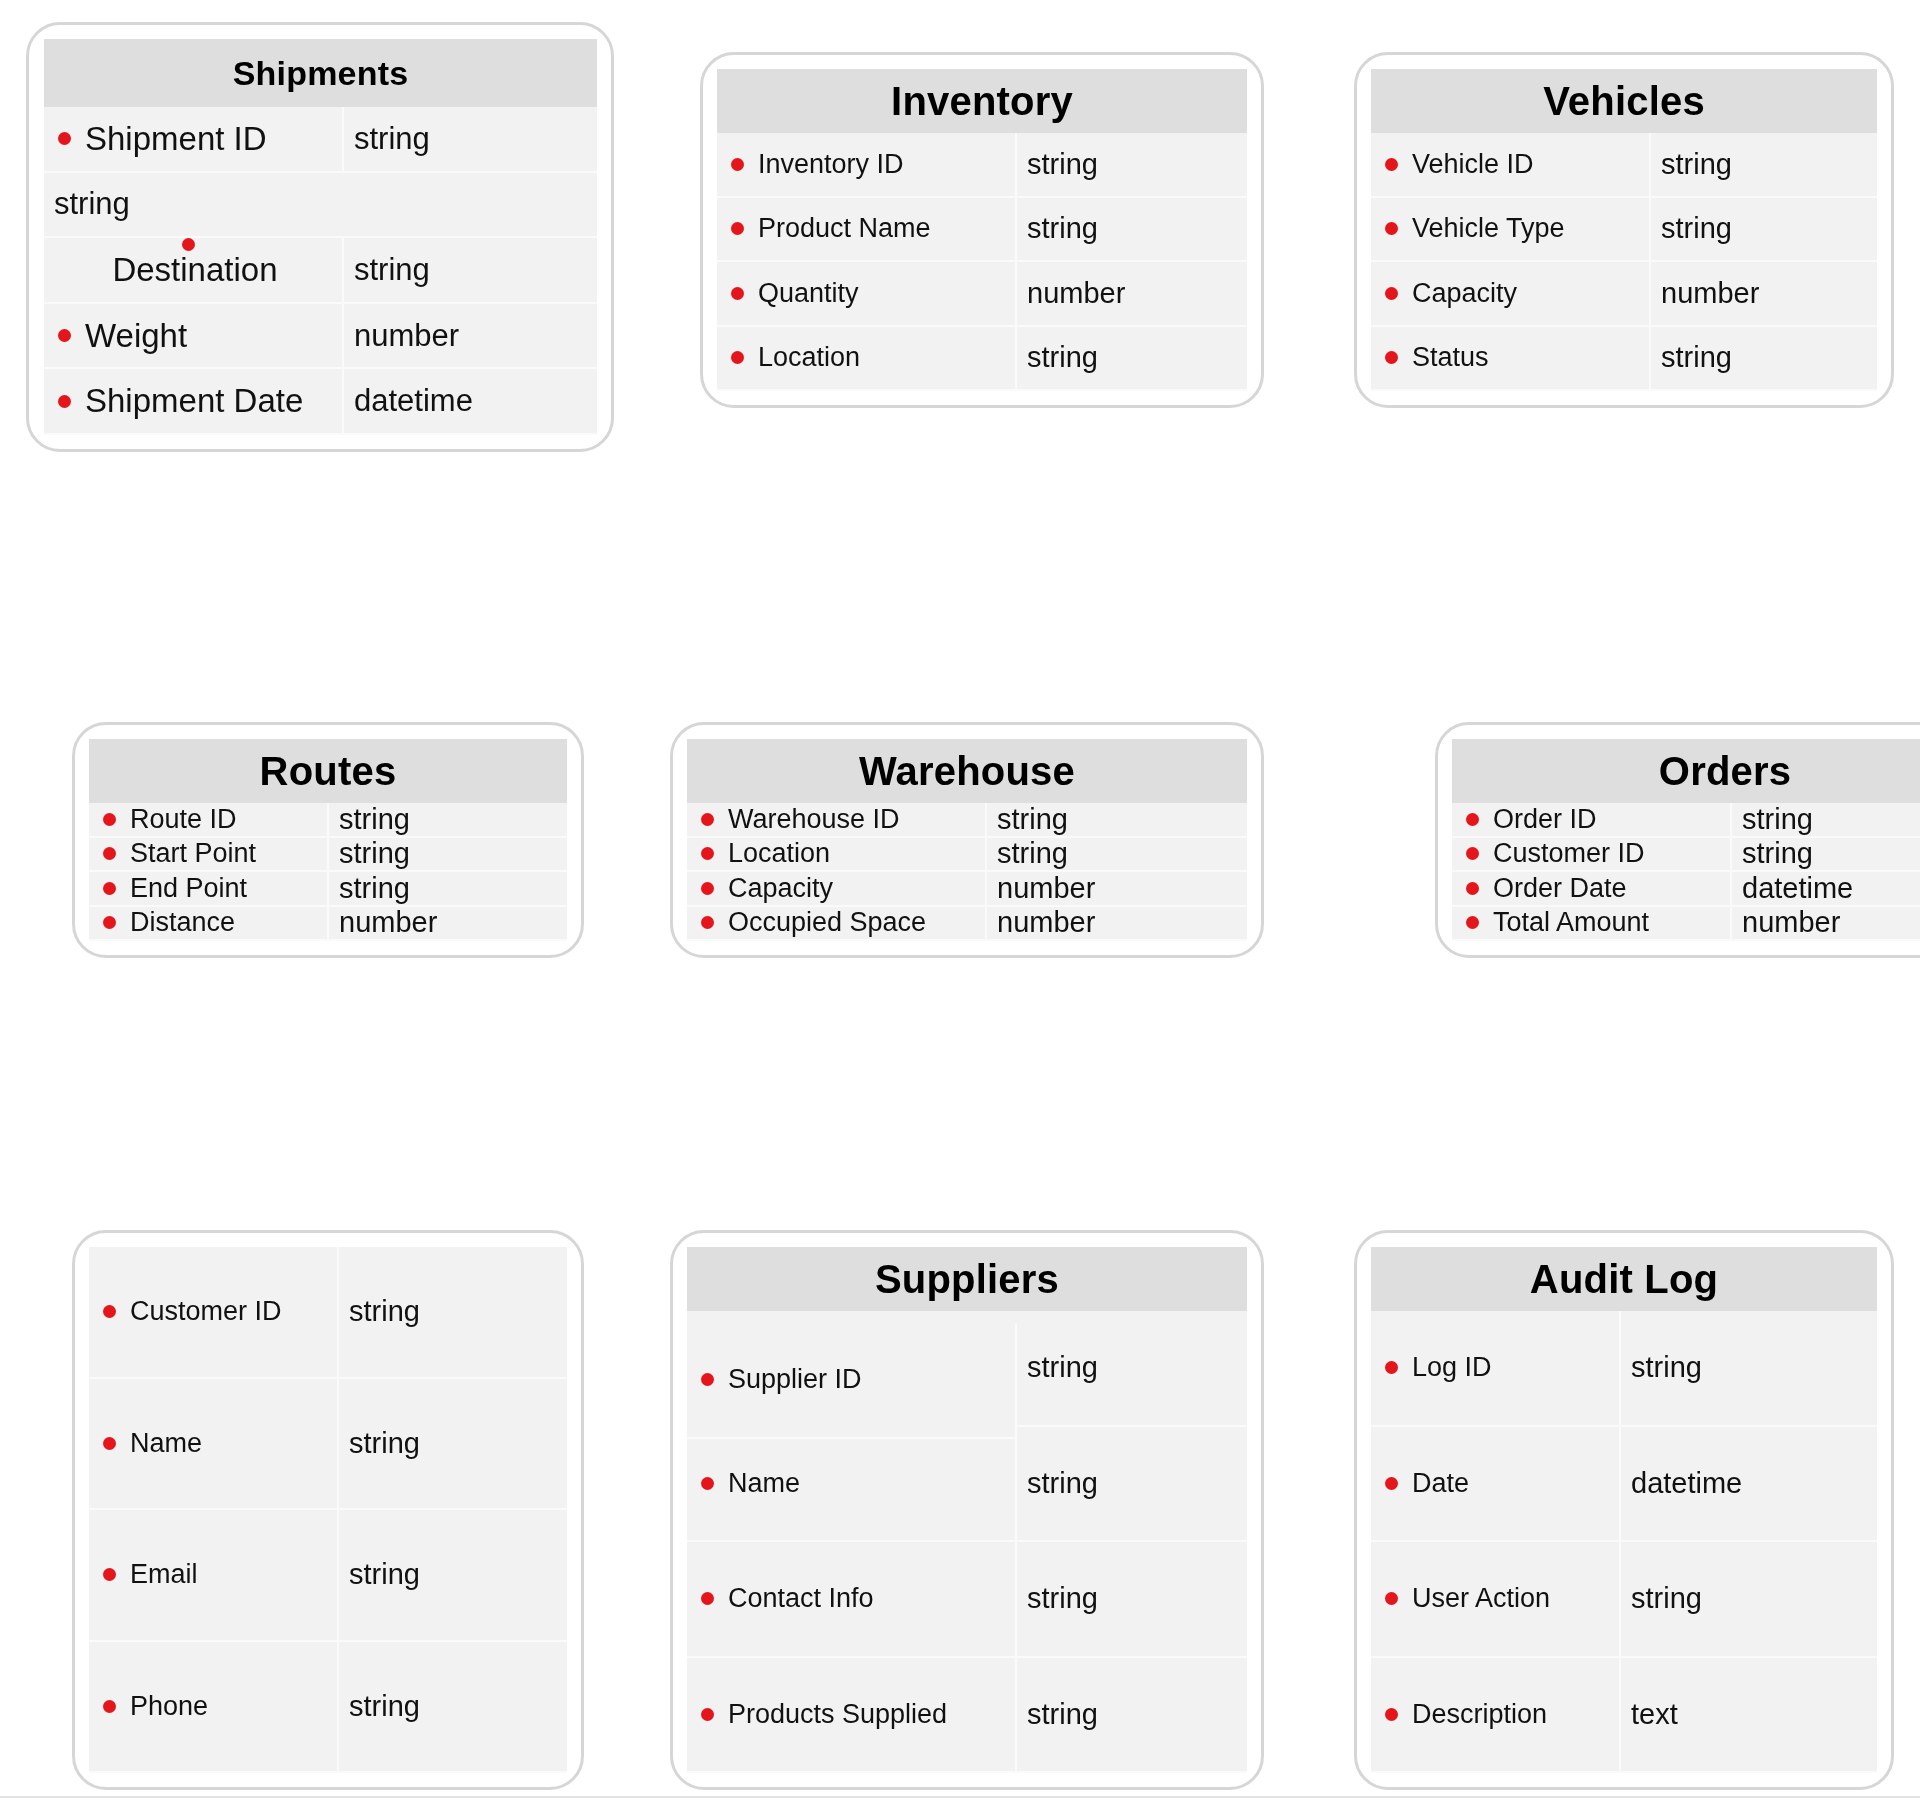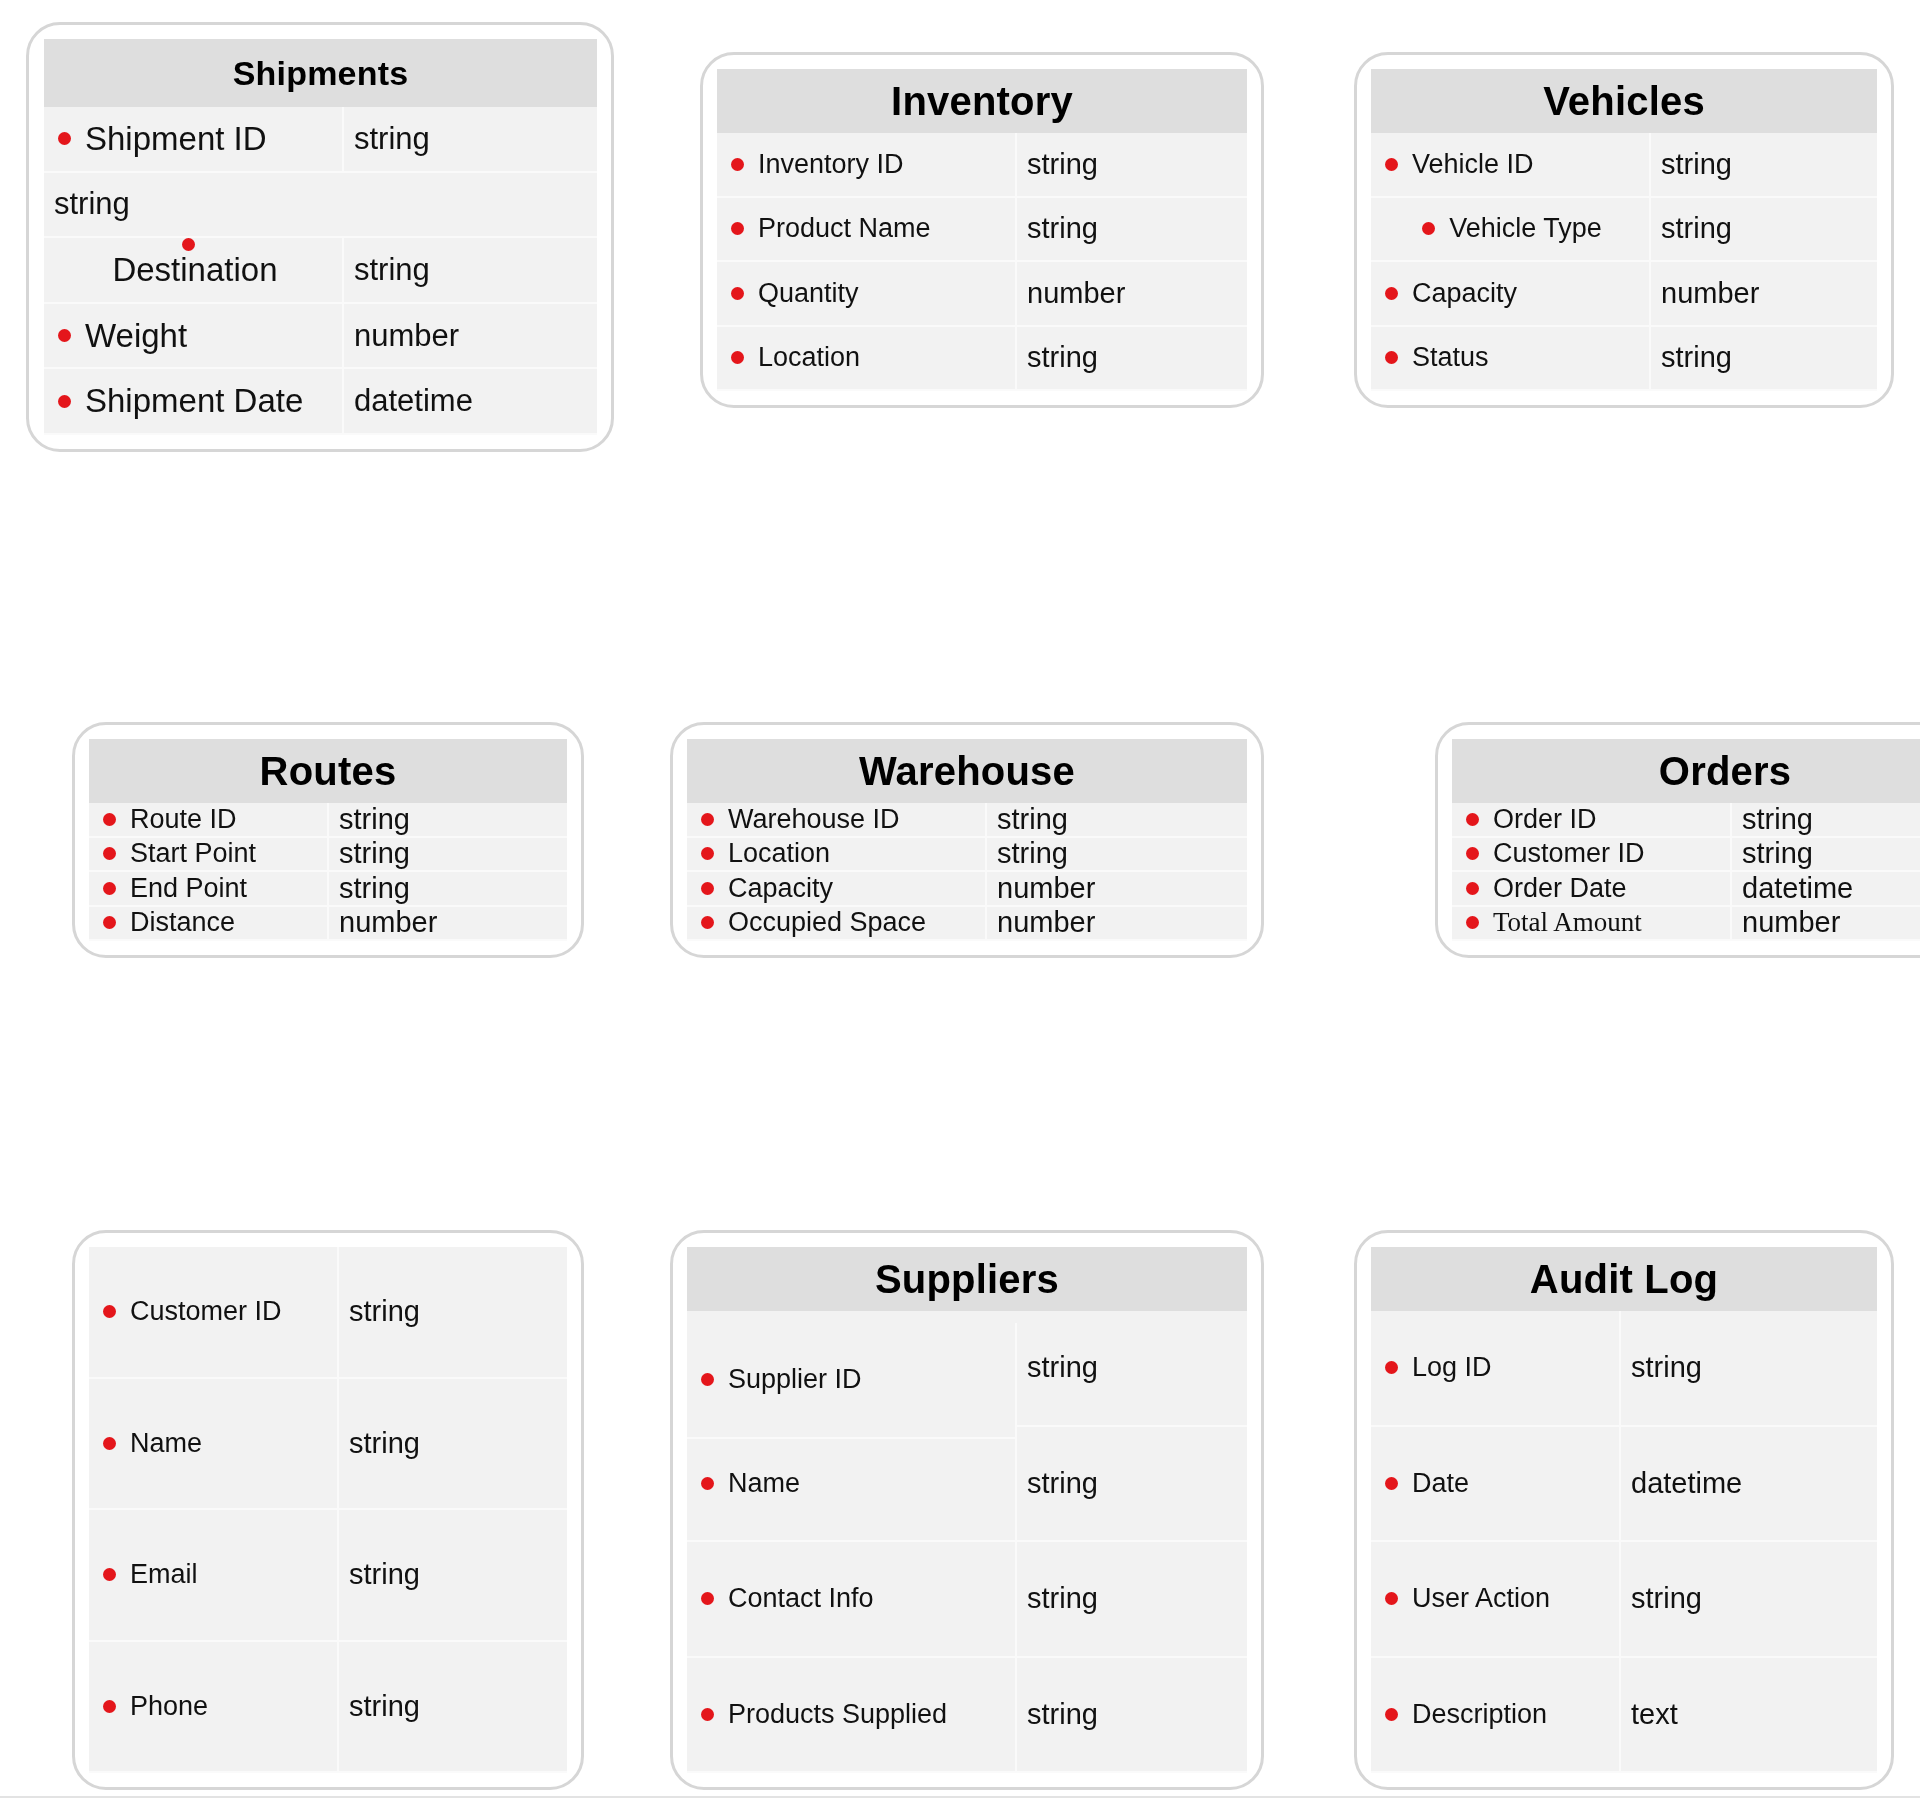--- a/index.html
+++ b/index.html
@@ -245,21 +245,21 @@
           <div class="attr-row">
             <div class="attr-name-cell" style="width: 280px;">
               <span class="bullet"></span>
               <span class="attr-name">Vehicle ID</span>
             </div>
             <div class="attr-type-cell">
               <span class="attr-type">string</span>
             </div>
           </div>
           <div class="attr-row">
-            <div class="attr-name-cell" style="width: 280px; justify-content: center;">
+            <div class="attr-name-cell" style="width: 280px;">
               <span class="bullet"></span>
               <span class="attr-name">Vehicle Type</span>
             </div>
             <div class="attr-type-cell">
               <span class="attr-type">string</span>
             </div>
           </div>
           <div class="attr-row">
             <div class="attr-name-cell" style="width: 280px;">
               <span class="bullet"></span>
@@ -401,21 +401,21 @@
           <div class="attr-row">
             <div class="attr-name-cell" style="width: 280px;">
               <span class="bullet"></span>
               <span class="attr-name">Order Date</span>
             </div>
             <div class="attr-type-cell">
               <span class="attr-type">datetime</span>
             </div>
           </div>
           <div class="attr-row">
-            <div class="attr-name-cell" style="width: 280px; font-family: Liberation Serif, serif;">
+            <div class="attr-name-cell" style="width: 280px;">
               <span class="bullet"></span>
               <span class="attr-name">Total Amount</span>
             </div>
             <div class="attr-type-cell">
               <span class="attr-type">number</span>
             </div>
           </div>
         </div>
       </div>
     </div>

